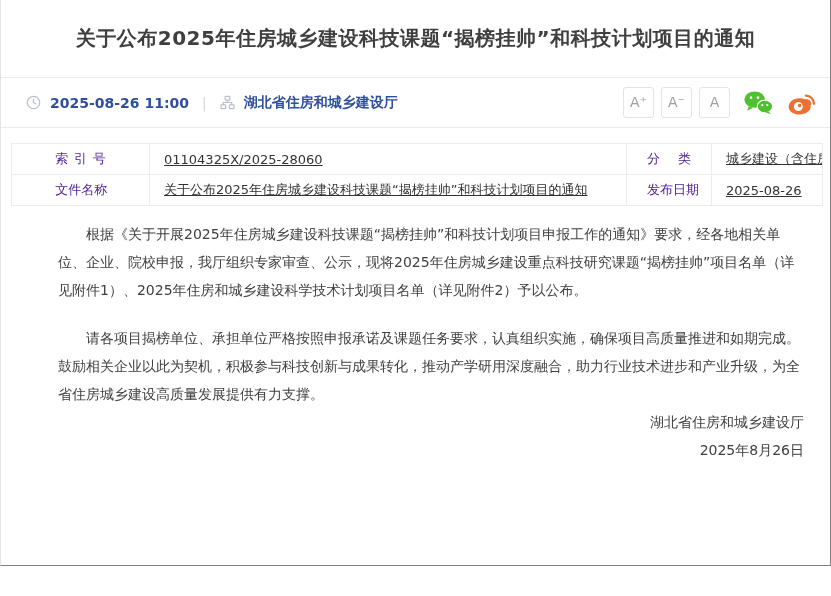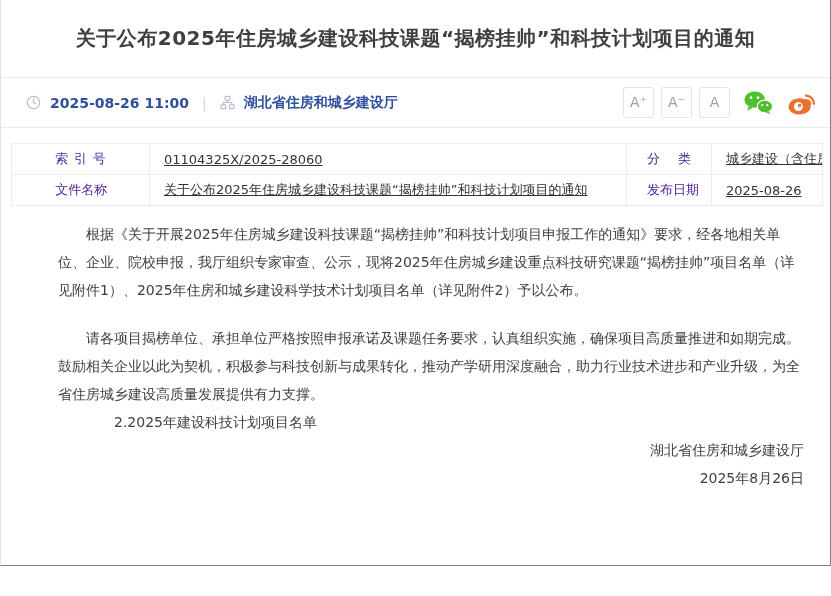--- a/index.html
+++ b/index.html
@@ -143,18 +143,17 @@
           <td class="lab"><span class="jl2">发布日期</span></td>
           <td class="val">2025-08-26</td>
         </tr>
       </tbody>
     </table>
   </div>
 
   <div class="doc-body">
     <p class="para">根据《关于开展2025年住房城乡建设科技课题“揭榜挂帅”和科技计划项目申报工作的通知》要求，经各地相关单位、企业、院校申报，我厅组织专家审查、公示，现将2025年住房城乡建设重点科技研究课题“揭榜挂帅”项目名单（详见附件1）、2025年住房和城乡建设科学技术计划项目名单（详见附件2）予以公布。</p>
     <p class="para">请各项目揭榜单位、承担单位严格按照申报承诺及课题任务要求，认真组织实施，确保项目高质量推进和如期完成。鼓励相关企业以此为契机，积极参与科技创新与成果转化，推动产学研用深度融合，助力行业技术进步和产业升级，为全省住房城乡建设高质量发展提供有力支撑。</p>
-    <p class="attach2">2.2025年建设科技计划项目名单</p>
     <p class="sign-org">湖北省住房和城乡建设厅</p>
     <p class="sign-date">2025年8月26日</p>
   </div>
 
 </div>
 
 </body></html>

